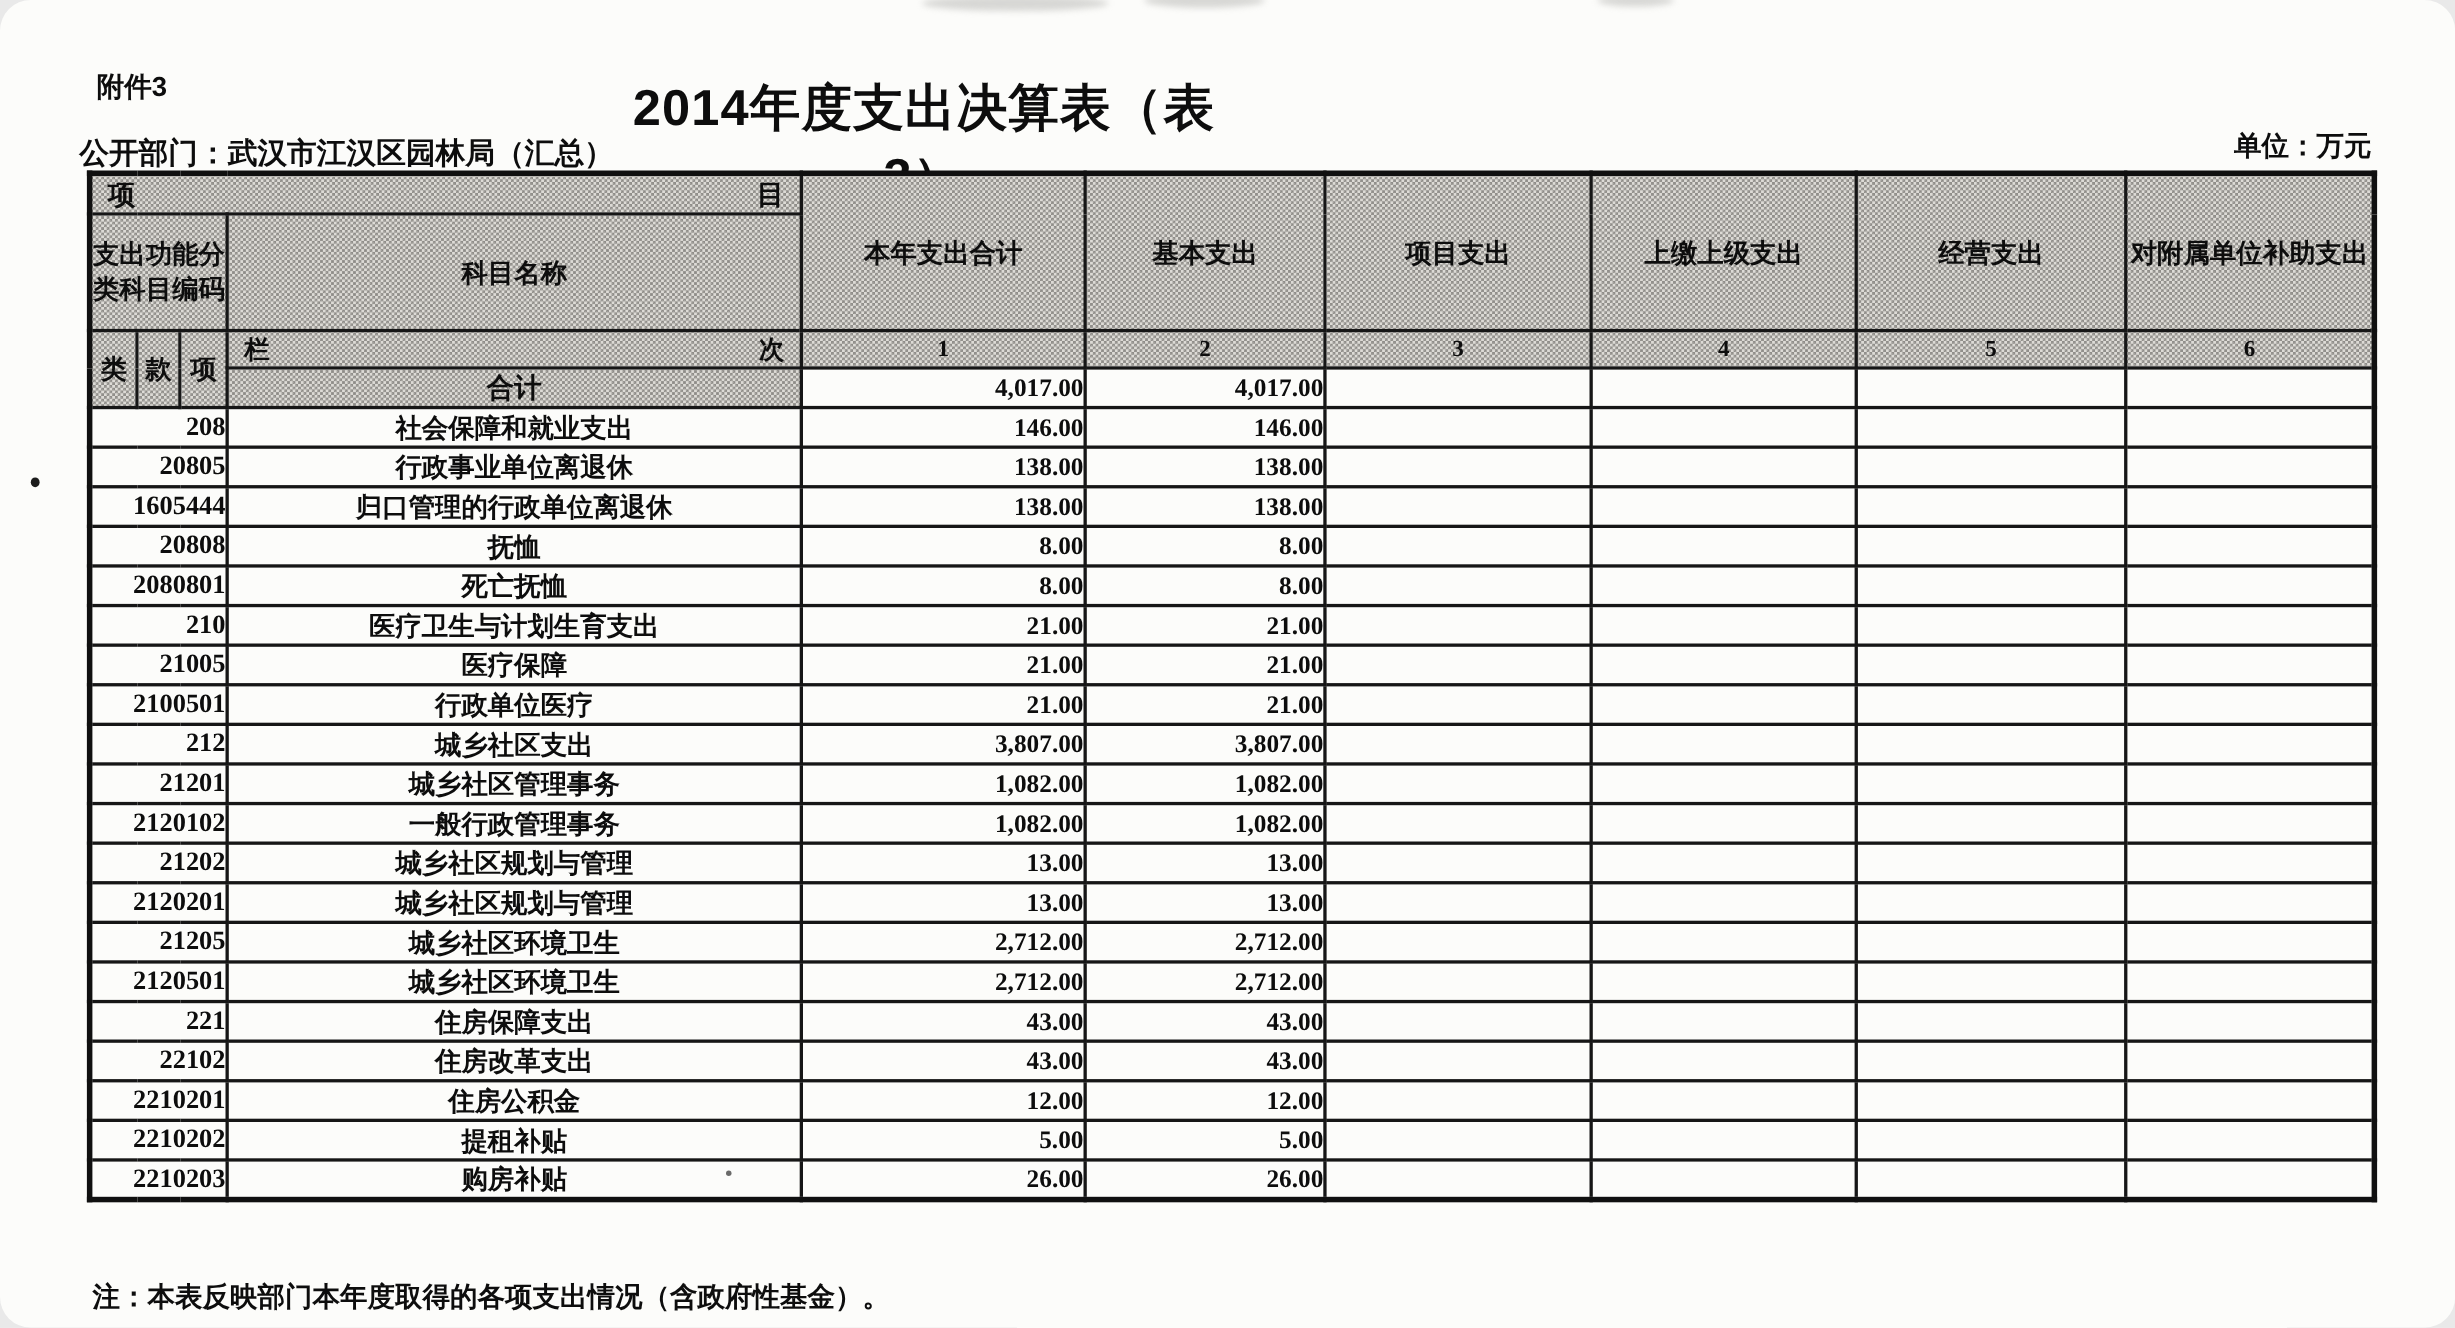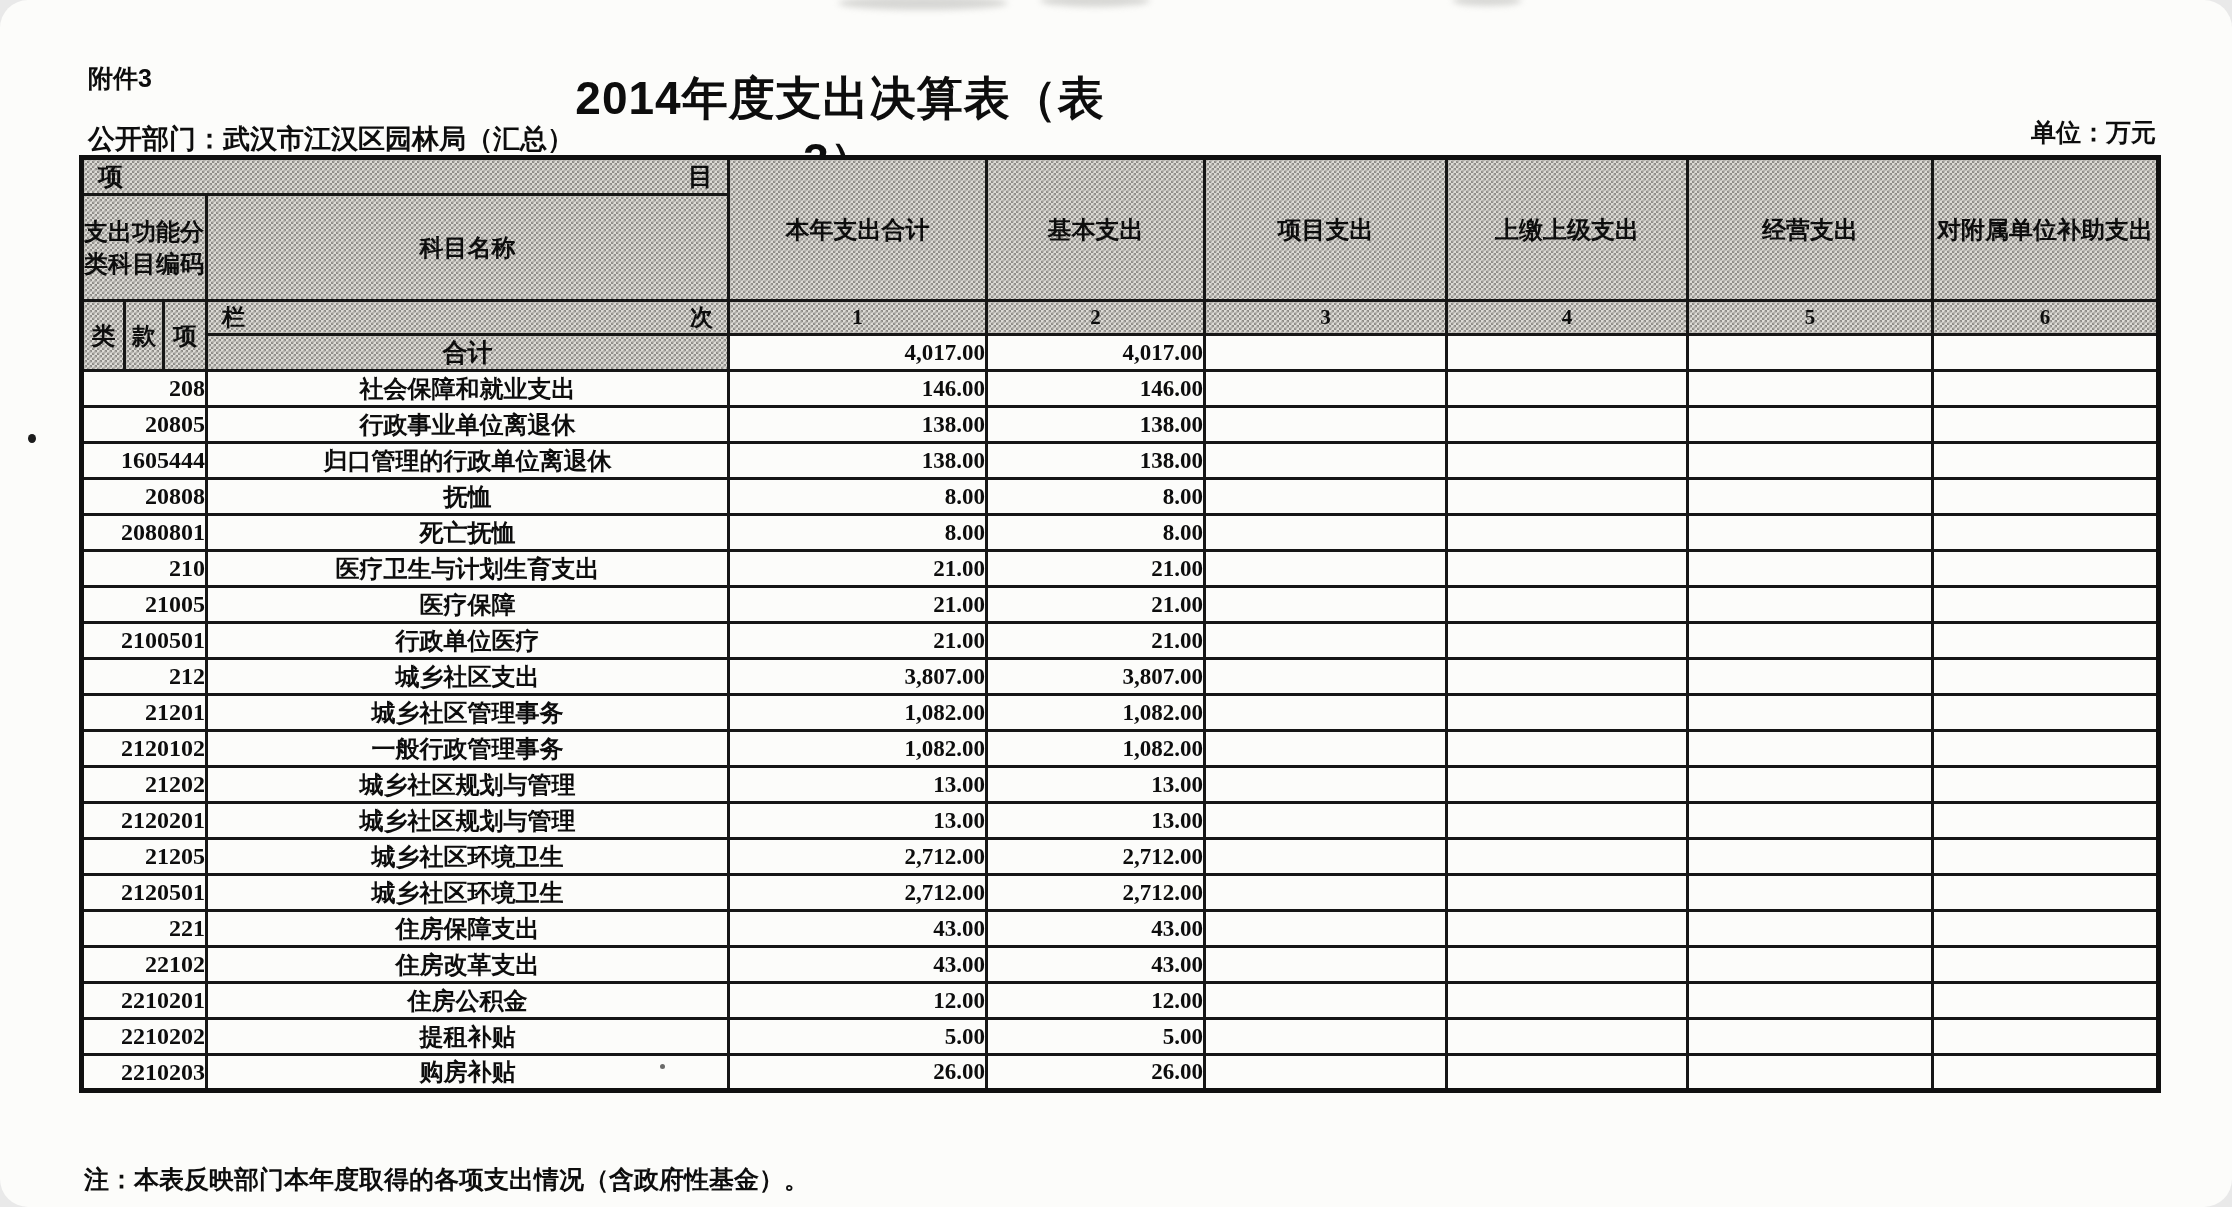--- a/index.html
+++ b/index.html
@@ -4,21 +4,21 @@
 <style>
   html,body{margin:0;padding:0;background:#e9e9e9;}
   #canvas{
     position:relative;width:2232px;height:1207px;background:#fcfcfa;
     font-family:"Liberation Sans",sans-serif;color:#0d0d0d;overflow:hidden;border-radius:28px;
   }
   
   .attachment{position:absolute;left:88px;top:62px;font-size:25px;font-weight:700;}
   .title{position:absolute;left:560px;top:68px;width:560px;text-align:center;
          font-size:46px;font-weight:700;letter-spacing:1px;}
-  .department{position:absolute;left:88px;top:121px;font-size:27px;font-weight:700;}
+  .department{position:absolute;left:72px;top:121px;font-size:27px;font-weight:700;}
   .unit{position:absolute;right:76px;top:116px;font-size:25px;font-weight:700;}
   .notes{position:absolute;left:84px;top:1159px;font-size:25px;font-weight:700;line-height:1.65;}
   .notes div{margin-bottom:8px;}
 
   
   .smudge{position:absolute;background:#b9b9b6;border-radius:50%;filter:blur(3px);opacity:.55;}
   .speck{position:absolute;background:#1c1c1c;border-radius:50%;}
 
   
   table.sheet{
@@ -35,21 +35,21 @@
     background-image:
       linear-gradient(45deg,#8e8c88 25%,transparent 25%,transparent 75%,#8e8c88 75%),
       linear-gradient(45deg,#8e8c88 25%,transparent 25%,transparent 75%,#8e8c88 75%);
     background-size:5px 5px;background-position:0 0,2.5px 2.5px;
   }
   tr.r1{height:34px;} tr.r2{height:106px;} tr.r3{height:30px;} tr.r4{height:36px;}
   tr.datarow{height:36px;}
 
   .corner{font-size:25px;font-weight:700;}
   .corner .between,.lan-ci .between{display:flex;justify-content:space-between;padding:0 14px;}
-  .codehead{font-size:24px;font-weight:700;line-height:1.3;}
+  .codehead{font-size:24px;font-weight:700;text-align:center;line-height:1.3;}
   .colhead{font-size:24px;font-weight:700;text-align:center;}
   .subcol{font-size:24px;font-weight:700;text-align:center;}
   .lan-ci{font-size:23px;font-weight:700;}
   .idx{font-family:"Liberation Serif",serif;font-size:21px;font-weight:700;text-align:center;}
   .total-label{font-size:25px;font-weight:700;text-align:center;}
   td.code{font-family:"Liberation Serif",serif;font-size:24px;font-weight:700;
           text-align:right;padding-left:8px;}
   td.name{font-size:24px;font-weight:700;text-align:center;padding-left:10px;}
   td.name.indent{}
   td.val{font-family:"Liberation Serif",serif;font-size:23px;font-weight:700;

